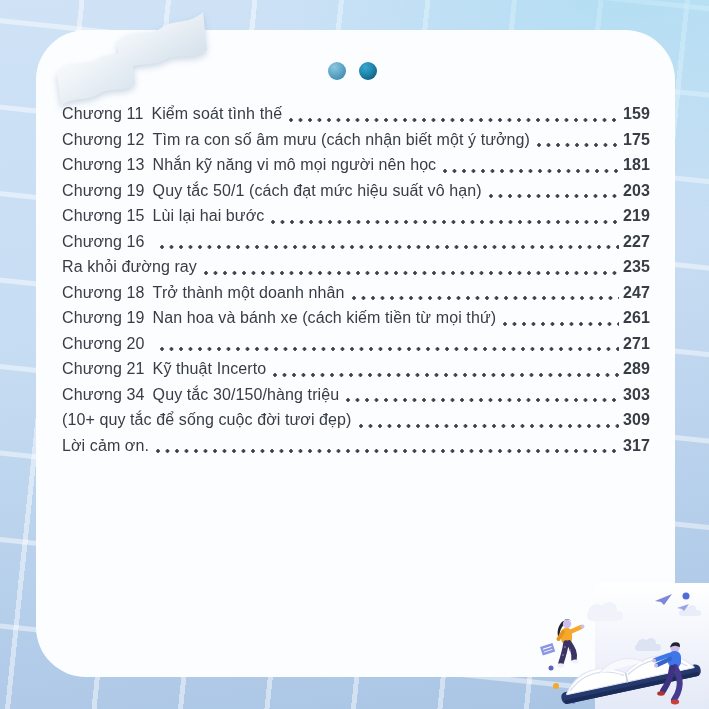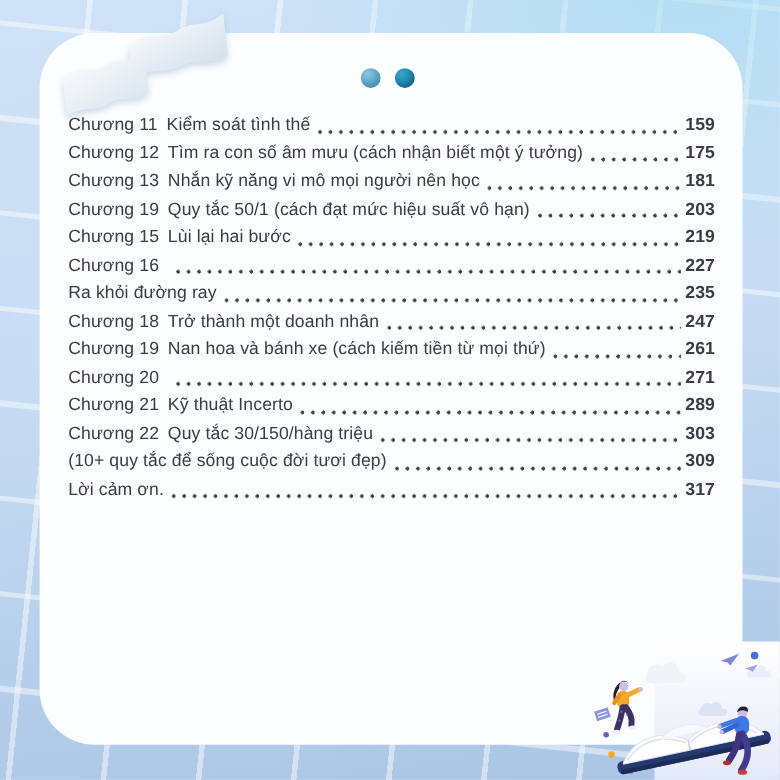--- a/index.html
+++ b/index.html
@@ -125,21 +125,21 @@
       <span class="leader"></span>
       <span class="pagenum">271</span>
     </div>
       <div class="row">
       <span class="chap">Chương 21</span>
       <span class="title">Kỹ thuật Incerto</span>
       <span class="leader"></span>
       <span class="pagenum">289</span>
     </div>
       <div class="row">
-      <span class="chap">Chương 22</span>
+      <span class="chap">Chương 34</span>
       <span class="title">Quy tắc 30/150/hàng triệu</span>
       <span class="leader"></span>
       <span class="pagenum">303</span>
     </div>
       <div class="row">
 
       <span class="title">(10+ quy tắc để sống cuộc đời tươi đẹp)</span>
       <span class="leader"></span>
       <span class="pagenum">309</span>
     </div>

